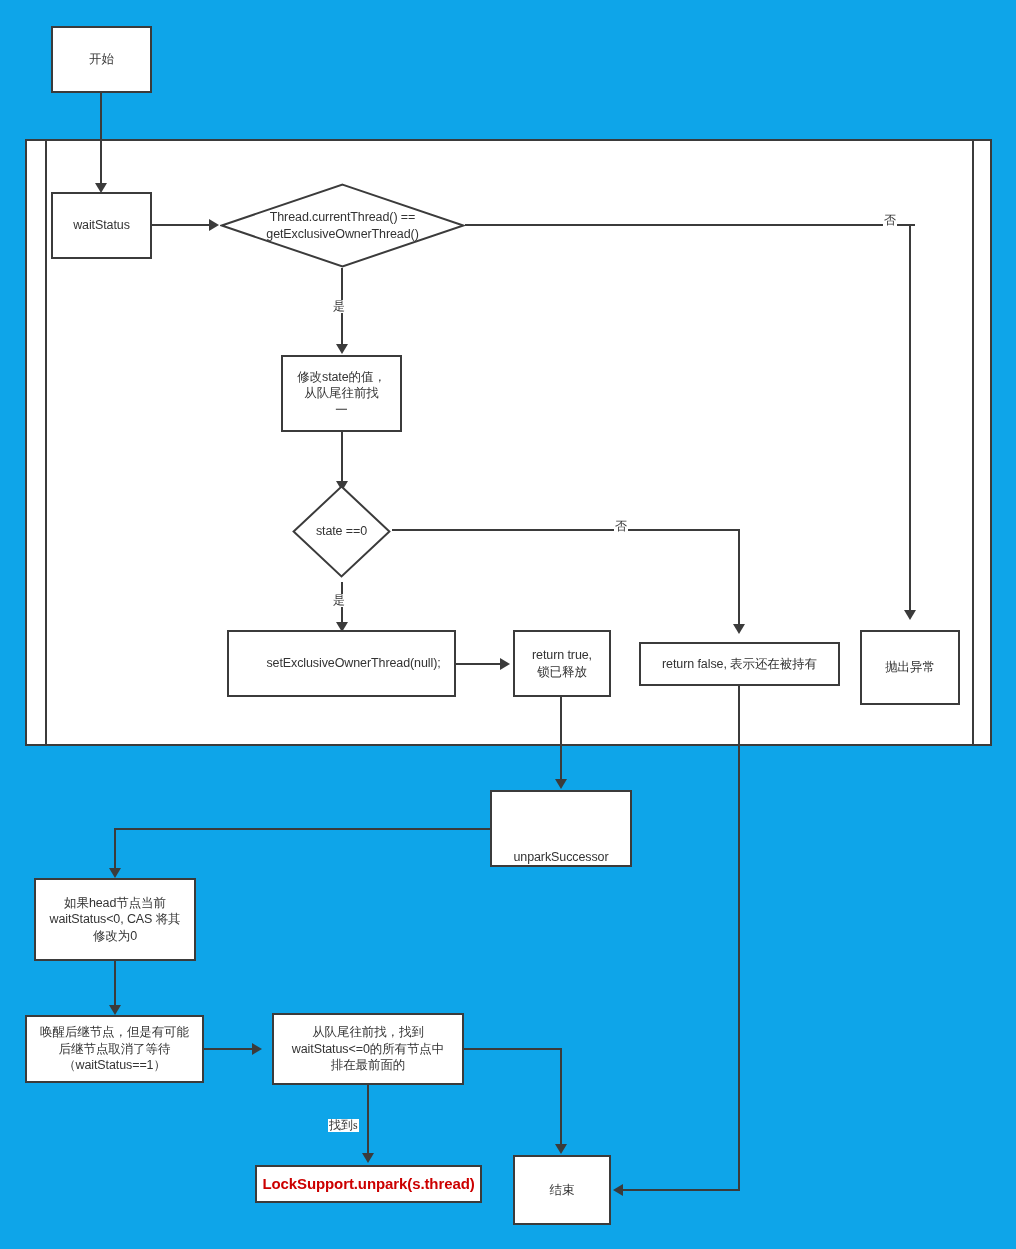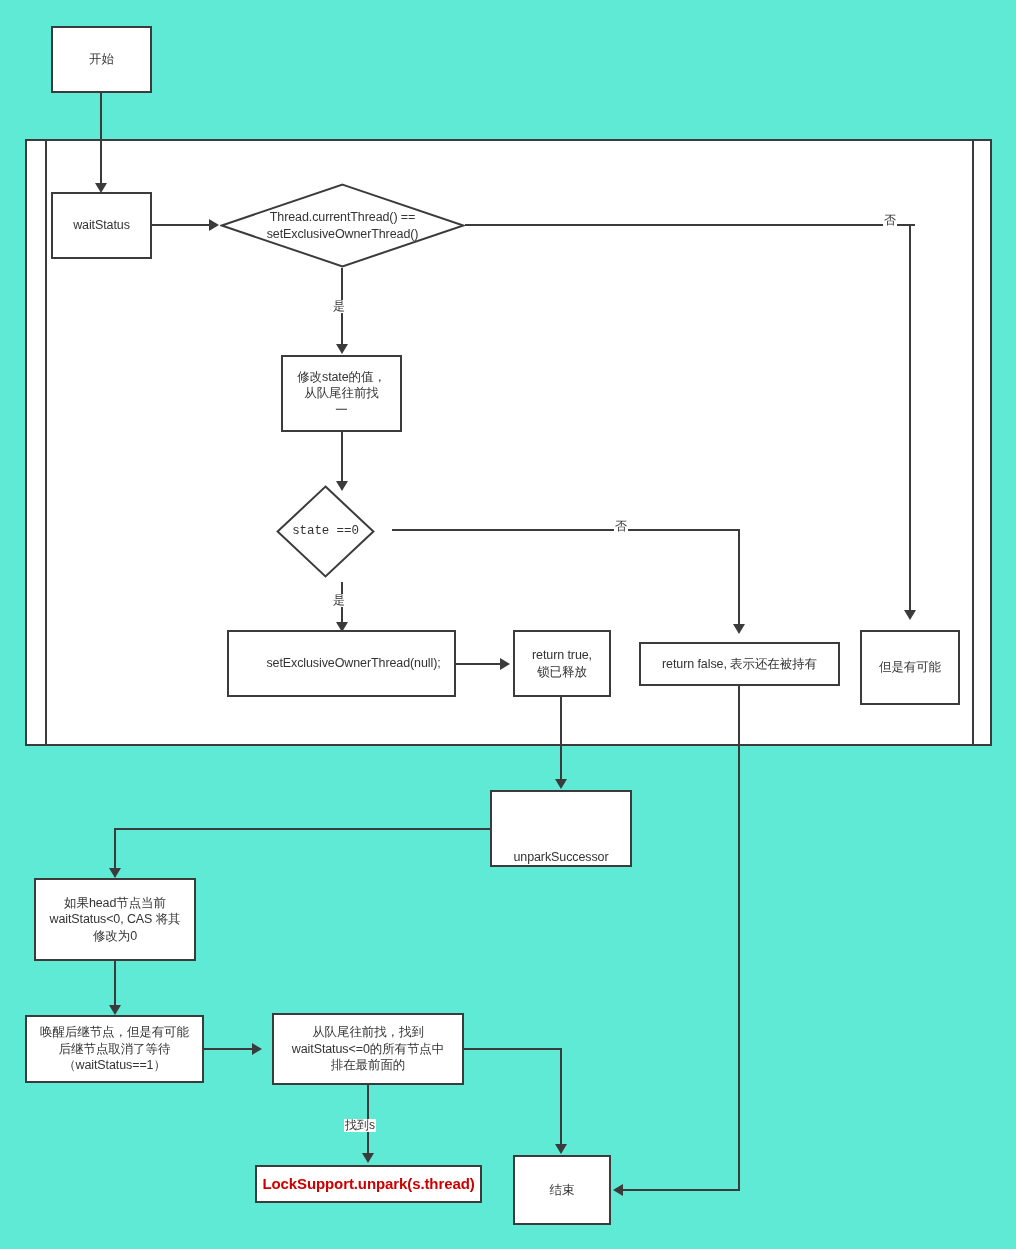--- a/index.html
+++ b/index.html
@@ -4,21 +4,21 @@
 <style>
   html, body {
     margin: 0;
     padding: 0;
     background: #000000;
   }
   #canvas {
     position: relative;
     width: 1016px;
     height: 1249px;
-    background: #5eead4;
+    background: #0ea5e9;
     overflow: hidden;
     font-family: "Liberation Sans", sans-serif;
   }
   
   .swim {
     position: absolute;
     background: #ffffff;
     border: 2px solid #3b3b3b;
     box-sizing: border-box;
   }
@@ -182,51 +182,51 @@
 
   <div class="node" style="left:51px; top:192px; width:101px; height:67px;">
     <span>waitStatus</span>
   </div>
 
   <div class="diamond" style="left:220px; top:183px; width:245px; height:85px;">
     <svg width="245" height="85" viewBox="0 0 245 85">
       <polygon points="122.5,1.6 243.4,42.5 122.5,83.4 1.6,42.5" fill="#ffffff" stroke="#3b3b3b" stroke-width="2"></polygon>
     </svg>
     <div class="dlabel">Thread.currentThread() ==
-setExclusiveOwnerThread()</div>
+getExclusiveOwnerThread()</div>
   </div>
 
   <div class="node" style="left:281px; top:355px; width:121px; height:77px;">
     <span>修改state的值，
 从队尾往前找
 一</span>
   </div>
 
-  <div class="diamond" style="left:276px; top:485px; width:99px; height:93px;font-family:Liberation Mono, monospace;">
+  <div class="diamond" style="left:292px; top:485px; width:99px; height:93px;">
     <svg width="99" height="93" viewBox="0 0 99 93">
       <polygon points="49.5,1.6 97.4,46.5 49.5,91.4 1.6,46.5" fill="#ffffff" stroke="#3b3b3b" stroke-width="2"></polygon>
     </svg>
     <div class="dlabel">state ==0</div>
   </div>
 
   <div class="node" style="left:227px; top:630px; width:229px; height:67px;padding-left:24px;">
     <span>setExclusiveOwnerThread(null);</span>
   </div>
 
   <div class="node" style="left:513px; top:630px; width:98px; height:67px;">
     <span>return true,
 锁已释放</span>
   </div>
 
   <div class="node" style="left:639px; top:642px; width:201px; height:44px;">
     <span>return false, 表示还在被持有</span>
   </div>
 
   <div class="node" style="left:860px; top:630px; width:100px; height:75px;">
-    <span>但是有可能</span>
+    <span>抛出异常</span>
   </div>
 
   <div class="node" style="left:490px; top:790px; width:142px; height:77px;align-items:flex-end;">
     <span>unparkSuccessor</span>
   </div>
 
   <div class="node" style="left:34px; top:878px; width:162px; height:83px;">
     <span>如果head节点当前
 waitStatus&lt;0, CAS 将其
 修改为0</span>
@@ -249,15 +249,15 @@
   </div>
 
   <div class="node" style="left:513px; top:1155px; width:98px; height:70px;">
     <span>结束</span>
   </div>
 
   <div class="elabel" style="left:883px; top:214px;">否</div>
   <div class="elabel" style="left:332px; top:300px;">是</div>
   <div class="elabel" style="left:614px; top:520px;">否</div>
   <div class="elabel" style="left:332px; top:594px;">是</div>
-  <div class="elabel" style="left:344px; top:1119px;">找到s</div>
+  <div class="elabel" style="left:328px; top:1119px;font-family:Liberation Serif, serif;">找到s</div>
 
 </div>
 
 </body></html>

